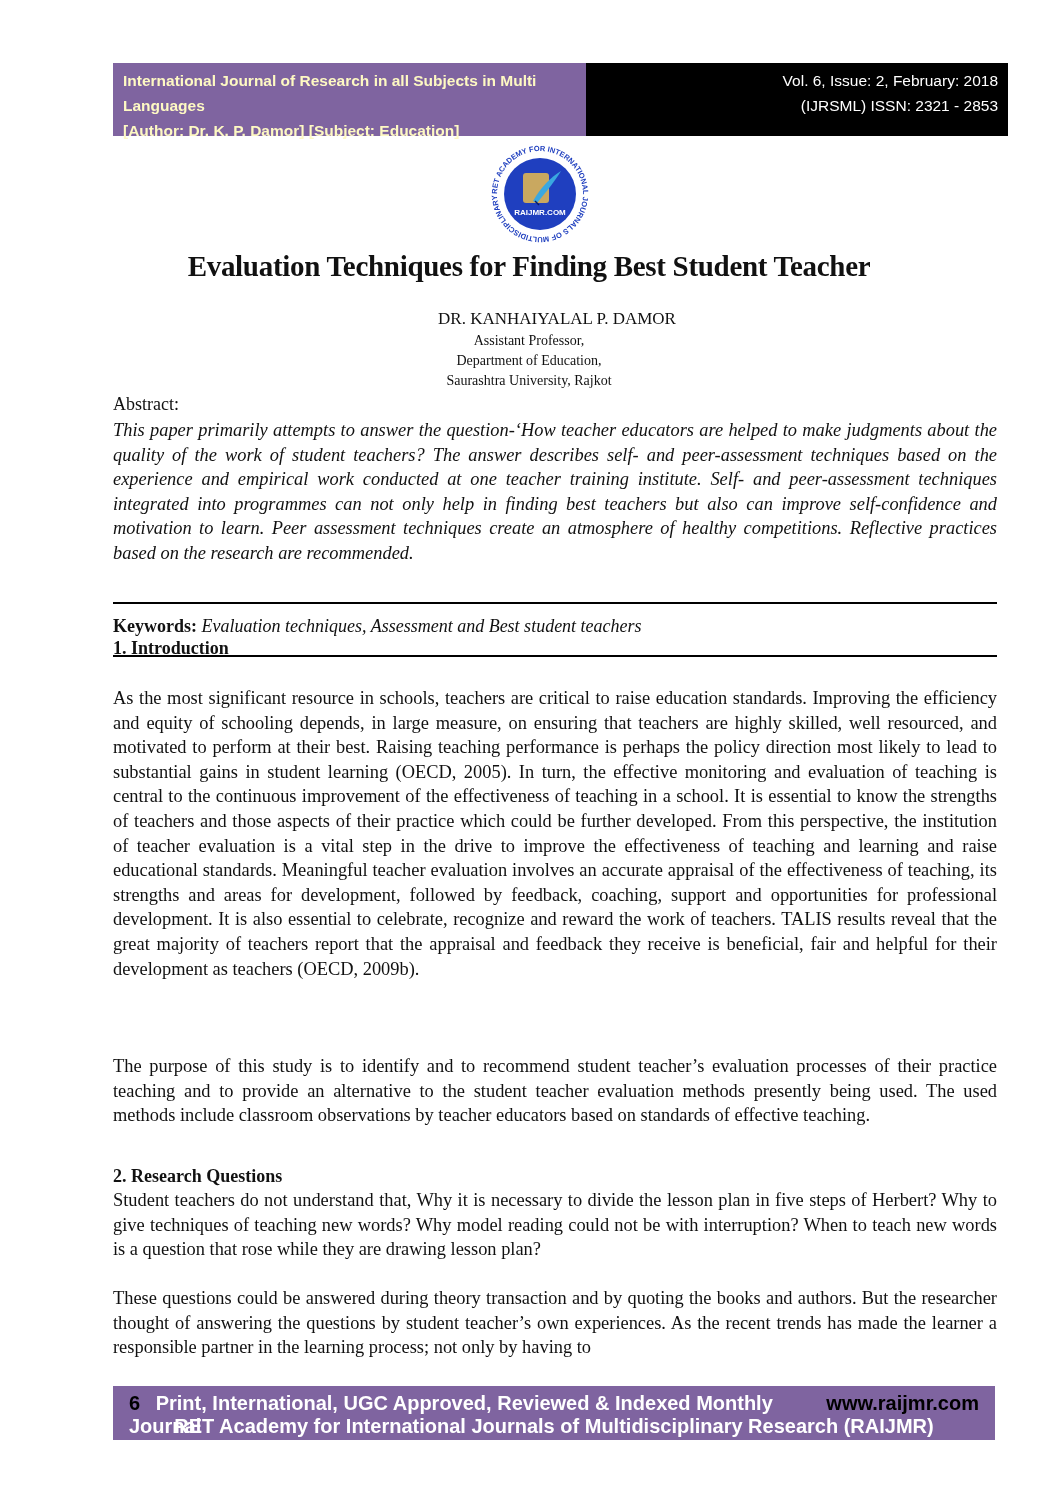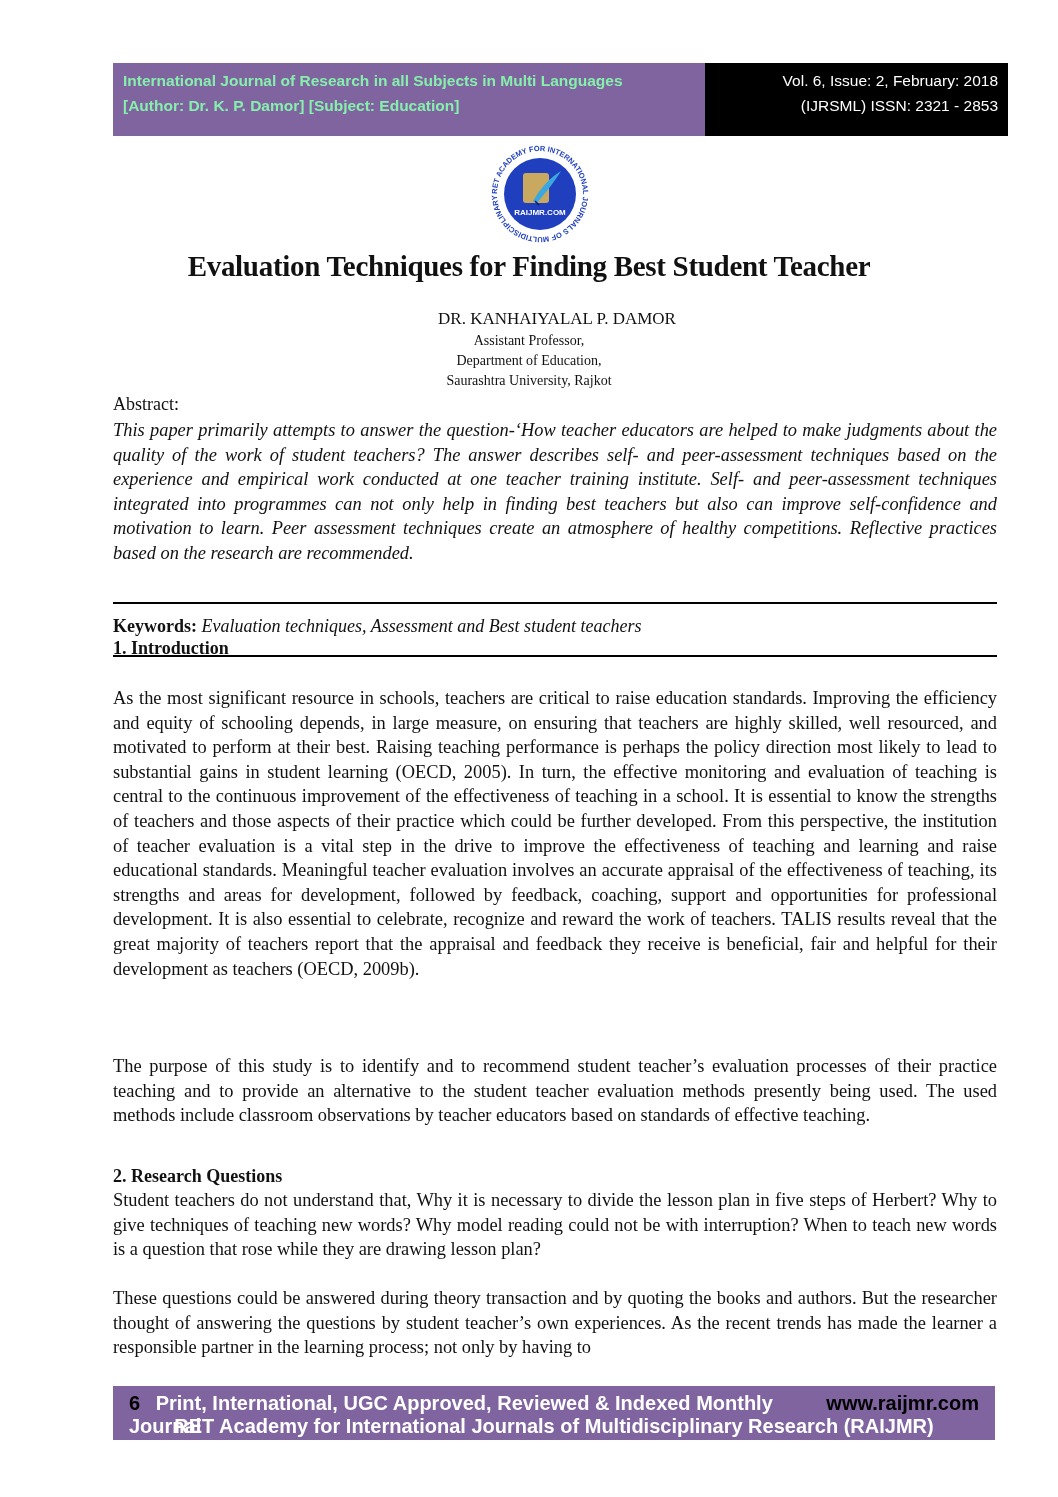--- a/index.html
+++ b/index.html
@@ -1,18 +1,18 @@
 <!DOCTYPE html>
 <html><head>
 <meta charset="utf-8">
 <style>
   html, body { margin: 0; padding: 0; background: #ffffff; }
   body { width: 1058px; height: 1497px; position: relative; overflow: hidden; font-family: "Liberation Serif", serif; color: #111; }
   .hdr { position: absolute; left: 113px; top: 63px; width: 895px; height: 73px; display: flex; }
-  .hdr-left { background: #7f64a0; width: 592px; color: #86efac; font-family: "Liberation Sans", sans-serif; font-weight: bold; font-size: 15.5px; padding: 5px 0 0 10px; box-sizing: border-box; line-height: 25px; }
+  .hdr-left { background: #7f64a0; width: 473px; color: #fef9c3; font-family: "Liberation Sans", sans-serif; font-weight: bold; font-size: 15.5px; padding: 5px 0 0 10px; box-sizing: border-box; line-height: 25px; }
   .hdr-right { background: #000; flex: 1; color: #fff; font-family: "Liberation Sans", sans-serif; font-weight: normal; font-size: 15.5px; text-align: right; padding: 5px 10px 0 0; box-sizing: border-box; line-height: 25px; }
   .logo { position: absolute; left: 489px; top: 143px; width: 102px; height: 102px; }
   .title { position: absolute; left: 0; width: 1058px; top: 250px; text-align: center; font-weight: bold; font-size: 29px; letter-spacing: -0.3px; }
   .author { position: absolute; left: 0; width: 1058px; top: 309px; text-align: center; font-size: 17px; padding-left: 28px; }
   .affil { position: absolute; left: 0; width: 1058px; text-align: center; font-size: 14px; }
   .abs-head { position: absolute; left: 113px; top: 394px; font-weight: normal; font-size: 18px; }
   .body-text { position: absolute; left: 113px; width: 884px; font-size: 18.4px; line-height: 24.6px; text-align: justify; }
   .italic { font-style: italic; }
   .rule { position: absolute; left: 113px; width: 884px; height: 2px; background: #000; }
   .kw { position: absolute; left: 113px; top: 616px; font-size: 18px; }

